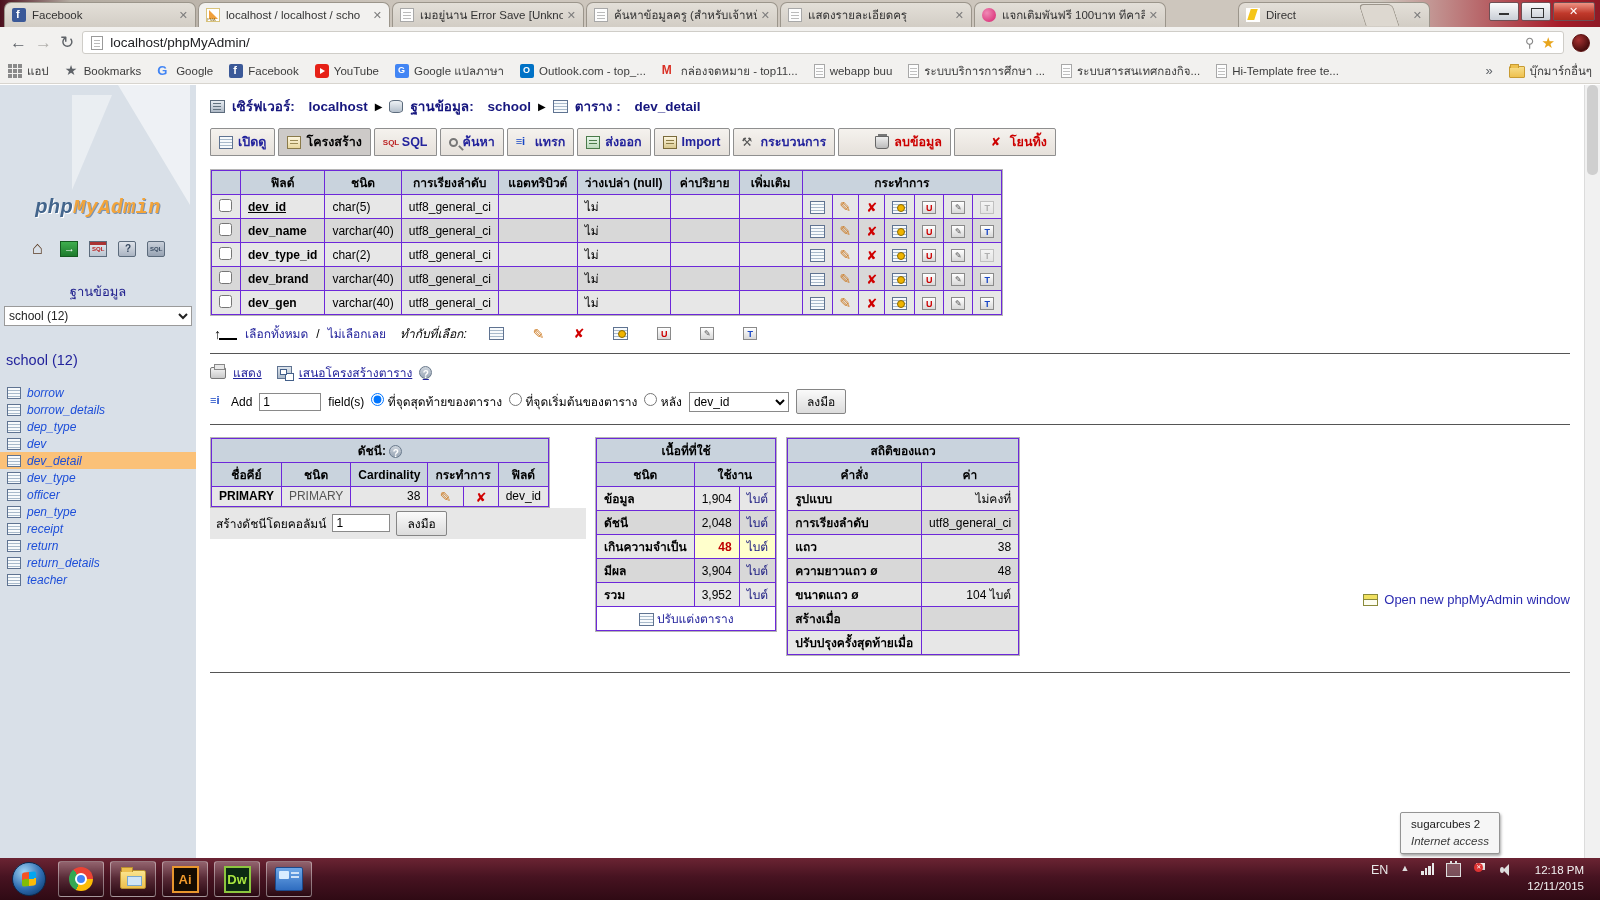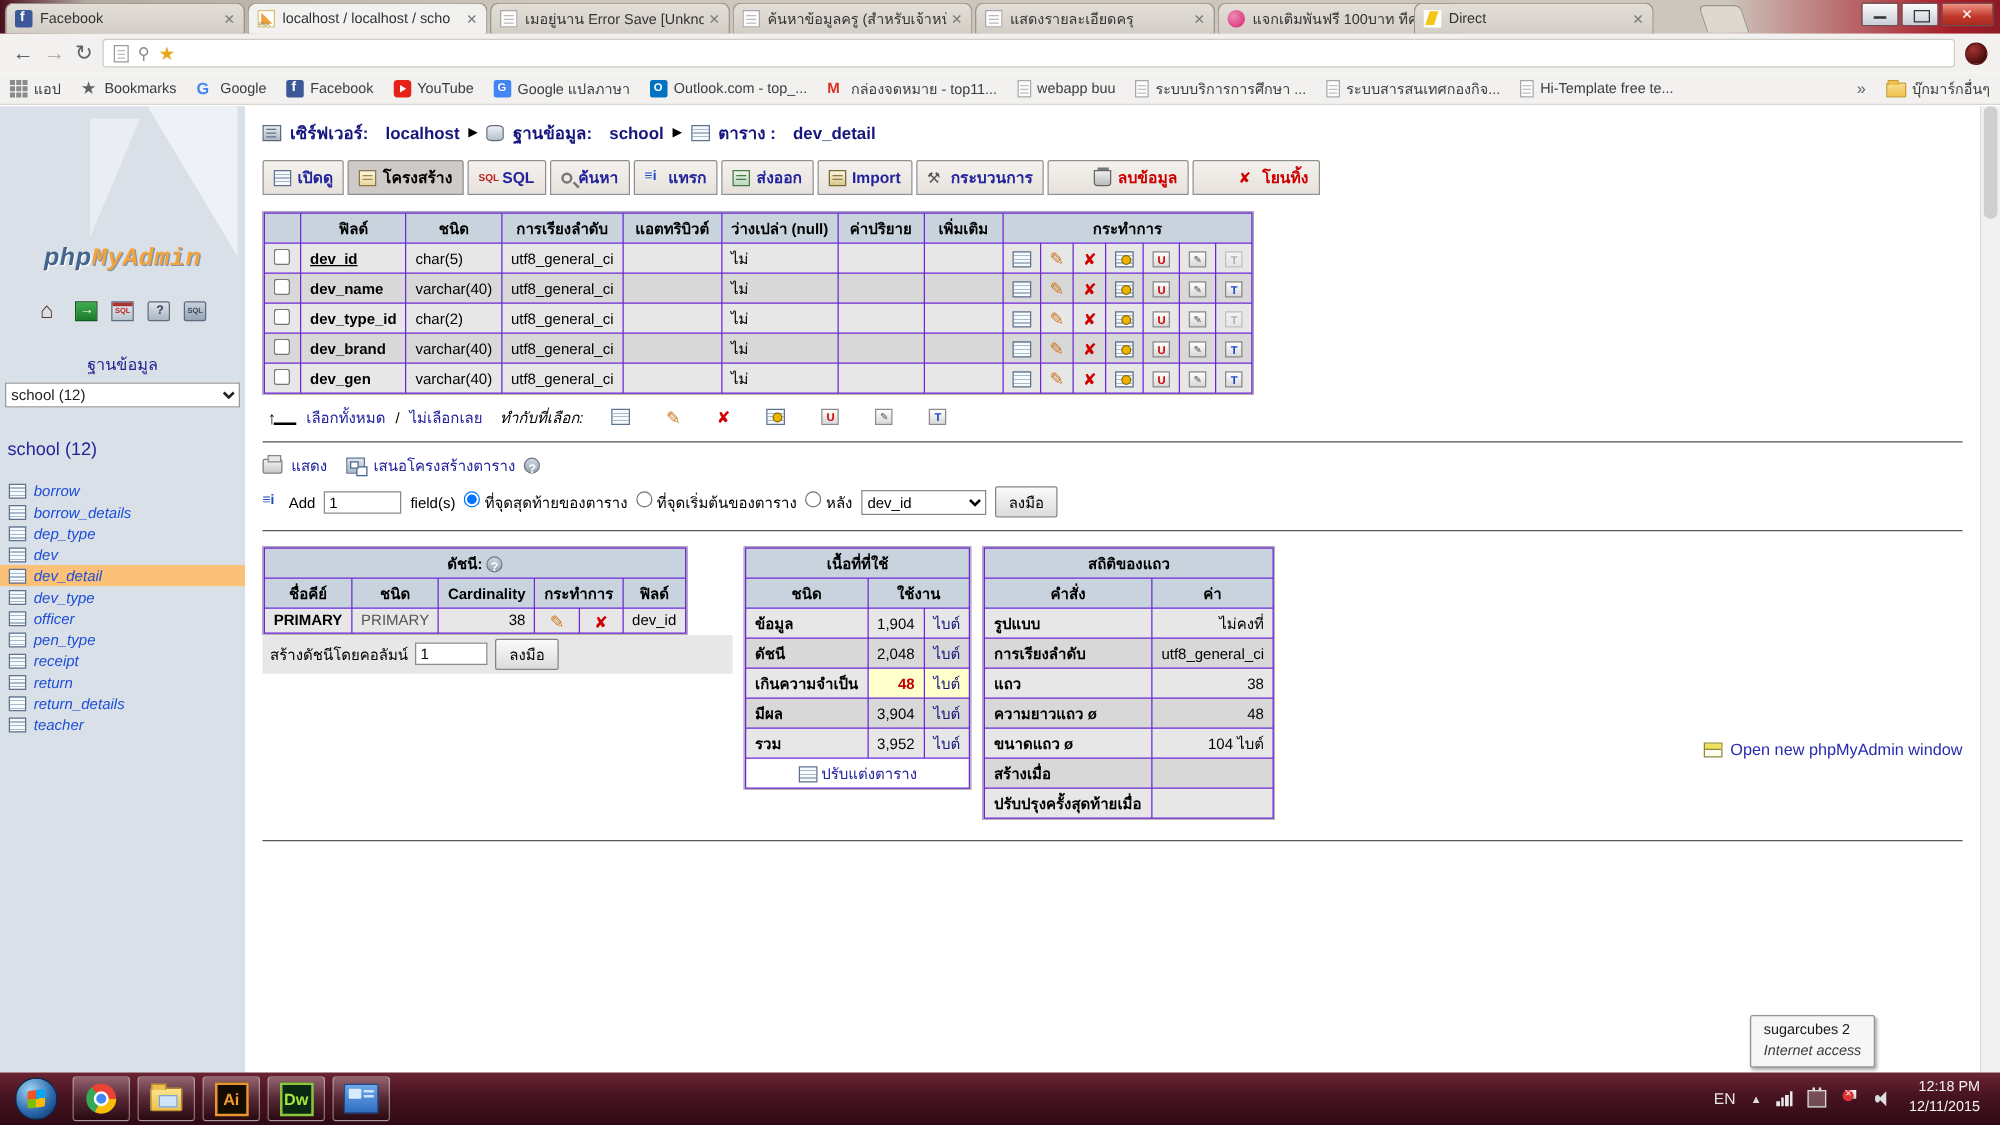--- a/index.html
+++ b/index.html
@@ -179,21 +179,21 @@
   .g-win::before{content:"";position:absolute;top:0;left:0;right:0;height:4px;background:#f0e060;border-bottom:1px solid #8a8a3a;}
 
   .selrow{display:flex;align-items:center;gap:8px;margin:8px 0 0 4px;}
   .uparrow{font-weight:bold;font-size:14px;}
   .uparrow::after{content:"";display:inline-block;width:18px;height:2px;background:#000;margin-left:-2px;vertical-align:-1px;}
   .bluelink{color:#23239c;}
   .selrow .ital{font-style:italic;margin-left:6px;}
   .selrow .icons{display:flex;gap:29px;margin-left:14px;align-items:center;}
   .sepline{border:none;border-top:1px solid #555;margin:10px 14px 0 0;}
 
-  .printrow{display:flex;align-items:center;gap:7px;margin-top:9px;color:#23239c;}
+  .printrow{display:flex;align-items:center;gap:7px;margin-top:9px;color:#23239c;text-decoration:underline;}
   .addrow{display:flex;align-items:center;gap:7px;margin-top:7px;}
   .addrow input[type=text]{width:62px;height:18px;border:1px solid #8a8a8a;font-size:12px;padding:0 3px;}
   .addrow select,.idx-create select{font-size:12px;}
   select.afield{width:100px;height:20px;border:1px solid #8a8a8a;background:#fff;font-family:inherit;}
   .btn{border:1px solid #858585;background:linear-gradient(#fafafa,#dcdcdc);padding:2px 10px;font-size:12px;border-radius:2px;font-family:inherit;}
 
   .panels{display:flex;align-items:flex-start;gap:9px;margin-top:12px;}
   .num{text-align:right;}
   td.lblcell{font-weight:bold;}
   .red{color:#c00000;font-weight:bold;}
@@ -224,21 +224,21 @@
   .expl-ic::before{content:"";position:absolute;top:-4px;left:0;width:10px;height:4px;background:#edbf4e;border:1px solid #b98f2e;border-bottom:none;}
   .expl-ic::after{content:"";position:absolute;left:6px;bottom:2px;width:13px;height:8px;background:#cfe4f7;border:1px solid #7ba7cc;}
   .ai-ic{width:27px;height:27px;background:#140b01;border:2px solid #e8962e;color:#f19a2c;
     font-weight:bold;font-size:13px;display:flex;align-items:center;justify-content:center;}
   .dw-ic{width:27px;height:27px;background:#0b2912;border:2px solid #8cc63f;color:#a8e63f;
     font-weight:bold;font-size:13px;display:flex;align-items:center;justify-content:center;}
   .disp-ic{width:28px;height:24px;background:linear-gradient(#6fa8e8,#2f6dc0);border:1px solid #1c4a8c;border-radius:2px;position:relative;}
   .disp-ic::before{content:"";position:absolute;left:3px;top:3px;width:10px;height:8px;background:#d8ecff;border-radius:1px;}
   .disp-ic::after{content:"";position:absolute;right:3px;top:4px;width:8px;height:2px;background:#cfe2f8;box-shadow:0 4px 0 #cfe2f8;}
 
-  .tray{margin-left:auto;display:flex;align-items:center;gap:12px;color:#e8e8e8;padding-right:10px;}
+  .tray{margin-left:auto;display:flex;gap:12px;color:#e8e8e8;padding-right:10px;}
   .tray-lang{font-size:12.5px;}
   .tray-up{font-size:9px;color:#ddd;}
   .bars{display:flex;align-items:flex-end;gap:1px;height:12px;}
   .bars i{width:2.5px;background:#e8e8e8;display:block;}
   .bars i:nth-child(1){height:4px;}.bars i:nth-child(2){height:7px;}
   .bars i:nth-child(3){height:9px;}.bars i:nth-child(4){height:12px;}
   .tr-ic{width:15px;height:14px;position:relative;}
   .ic-plug{border:1px solid #ddd;background:rgba(255,255,255,.25);}
   .ic-plug::before{content:"";position:absolute;top:-3px;left:3px;width:2px;height:3px;background:#ddd;box-shadow:5px 0 0 #ddd;}
   .ic-flag{}
@@ -283,39 +283,40 @@
     <div class="tab" style="left:780px">
       <span class="fav fav-page"></span>
       <span class="lbl">แสดงรายละเอียดครุ</span>
       <span class="tclose">✕</span>
     </div>
     <div class="tab" style="left:974px">
       <span class="fav fav-pink"></span>
       <span class="lbl">แจกเติมพันฟรี 100บาท ทีคาสิ</span>
       <span class="tclose">✕</span>
     </div>
-    <div class="tab" style="left:1131px">
+    <div class="tab" style="left:1238px">
       <span class="fav fav-flash"></span>
       <span class="lbl">Direct</span>
       <span class="tclose">✕</span>
     </div>
     <div class="newtabstub"></div>
     <div class="winbtns">
       <div class="winbtn gl-min"></div>
       <div class="winbtn gl-max"></div>
       <div class="winbtn close gl-close"></div>
     </div>
   </div>
 
   <div class="navbar">
     <span class="navbtn">←</span>
     <span class="navbtn dis">→</span>
     <span class="navbtn">↻</span>
     <div class="omnibox">
       <span class="omni-page"></span>
+      <span class="omni-url">localhost/phpMyAdmin/</span>
       <span class="omni-key">⚲</span>
       <span class="omni-star">★</span>
     </div>
     <span class="profile-ball"></span>
   </div>
 
   <div class="bookbar">
     <span class="bm">
         <span class="bi bi-apps"></span>
         <span>แอป</span>

